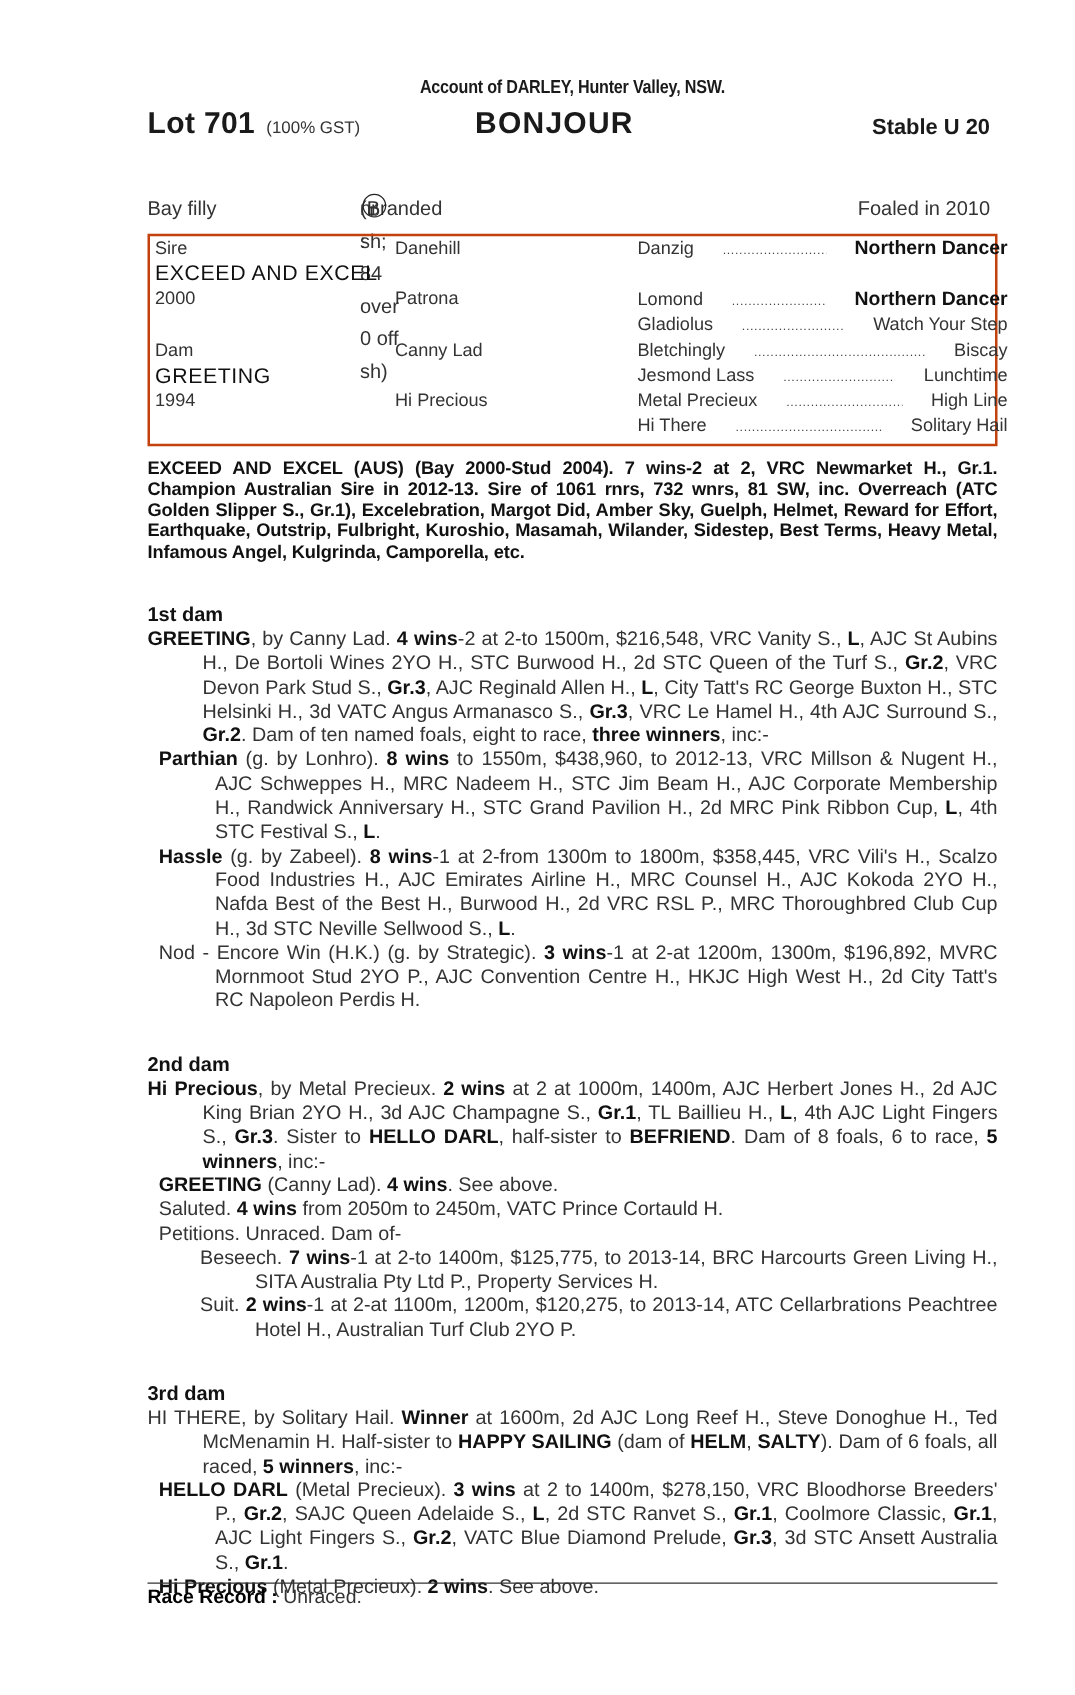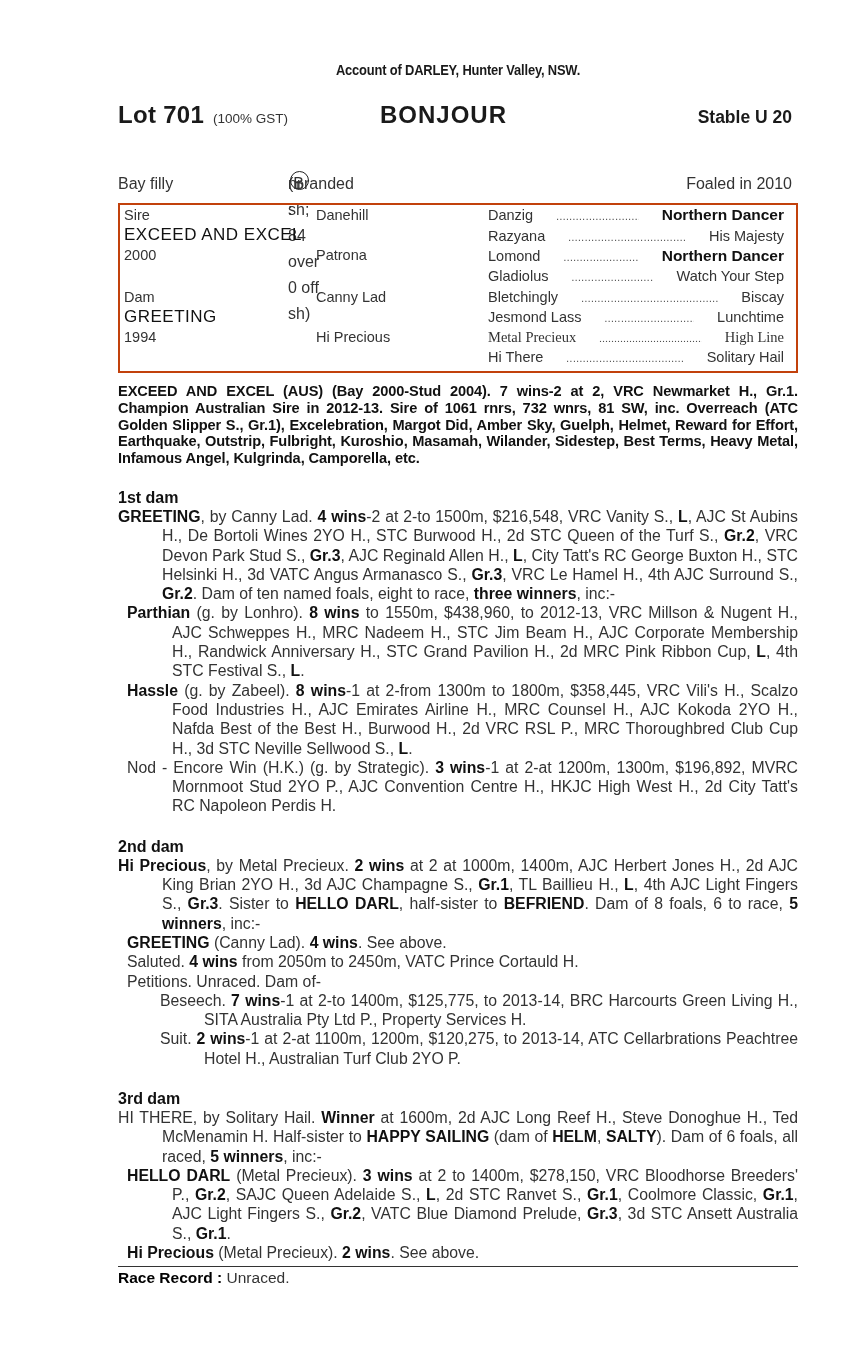--- a/index.html
+++ b/index.html
@@ -1,44 +1,44 @@
 <!DOCTYPE html>
 <html><head>
 <meta charset="utf-8">
 <style>
   html, body { margin: 0; padding: 0; background: #ffffff; }
   body { width: 860px; height: 1356px; position: relative; overflow: hidden; color: #1a1a1a;
          font-family: "Liberation Sans", sans-serif; }
   .page { position: absolute; left: 118px; top: 60px; width: 680px; }
   .account { text-align: center; font-family: "Liberation Sans", sans-serif; font-weight: bold;
              font-size: 15px; letter-spacing: -0.2px; transform: scaleX(0.86); height: 20px; line-height: 20px; }
-  .row1 { position: relative; height: 30px; margin-top: 20px; }
+  .row1 { position: relative; height: 30px; margin-top: 4px; }
   .lot { position: absolute; left: 0; top: 0; font-weight: 900; font-size: 24px; line-height: 30px; letter-spacing: 0.3px; }
   .gst { font-weight: normal; font-size: 13.5px; color: #333; letter-spacing: 0; margin-left: 2px; }
   .name { position: absolute; left: 262px; top: 0; font-weight: 900; font-size: 24px; line-height: 30px; letter-spacing: 1px; }
   .stable { position: absolute; right: 6px; top: 2px; font-weight: 900; font-size: 17.5px; line-height: 30px; }
   .row2 { position: relative; height: 26px; font-size: 16px; color: #333; margin-top: 41px; }
   .row2 span { position: absolute; top: 0; line-height: 26px; }
   .color { left: 0; }
   .brand { left: 170px; }
   .brand-d { display: inline-block; width: 17px; height: 17px; border: 1.2px solid #222; border-radius: 50%;
              font-family: "Liberation Serif", serif; font-size: 12px; line-height: 17px; text-align: center;
              vertical-align: 5px; margin: 0 2px; }
   .foaled { right: 6px; }
   .ped { margin-top: 6px; border: 2px solid #c2410c; border-left-width: 2px; height: 166px; position: relative; width: 676px; }
   .ped .c { position: absolute; font-size: 14.5px; color: #333; line-height: 20px; }
   .ped .big { font-weight: 400; font-size: 17px; color: #111; letter-spacing: 0.5px; }
-  .ped .gp { left: 368px; width: 296px; display: flex; font-size: 14.5px; gap: 23px; }
+  .ped .gp { left: 390px; width: 296px; display: flex; font-size: 14.5px; gap: 23px; }
   .ped .gp .l { white-space: nowrap; }
   .ped .gp .dots { flex: 1; overflow: hidden; white-space: nowrap; letter-spacing: 0.5px; color: #444; }
   .ped .gp .dots::before { content: "................................................................................................"; font-size: 10px; }
   .ped .gp .r { white-space: nowrap; }
   .ped .gp .r.bold { font-weight: 900; color: #111; font-size: 15.5px; }
   .sire-desc { margin-top: 10px; font-weight: 900; font-size: 14.6px; line-height: 16.8px; text-align: justify; color: #111; letter-spacing: -0.1px; }
-  .sec-h { font-weight: 900; font-size: 16px; margin-top: 22px; line-height: 18px; color: #111; }
+  .sec-h { font-weight: 900; font-size: 16px; margin-top: 33px; line-height: 18px; color: #111; }
   .p { font-size: 15.8px; line-height: 19.3px; text-align: justify; color: #333; }
   .p b { font-weight: 900; color: #111; }
   .hang0 { padding-left: 44px; text-indent: -44px; }
   .hang1 { padding-left: 54px; text-indent: -45px; }
   .hang2 { padding-left: 86px; text-indent: -44px; }
   .footer { position: absolute; left: 0; width: 680px; top: 1206px; border-top: 1.5px solid #333; padding-top: 2px; font-size: 15.5px; color: #333; }
   .footer b { font-weight: 900; color: #000000; }
 </style>
 </head>
 <body>
@@ -76,46 +76,41 @@
     <div class="c" style="left:196px;top:0px;">Danehill</div>
     <div class="c" style="left:196px;top:40px;">Patrona</div>
     <div class="c" style="left:196px;top:82px;">Canny Lad</div>
     <div class="c" style="left:196px;top:122px;">Hi Precious</div>
 
     <div class="c gp" style="top:0px;">
       <span class="l">Danzig</span>
         <span class="dots"></span>
         <span class="r bold">Northern Dancer</span>
     </div>
-    <div class="c gp" style="top:21px;">
-      <span class="l">Razyana</span>
-        <span class="dots"></span>
-        <span class="r">His Majesty</span>
-    </div>
     <div class="c gp" style="top:41px;">
       <span class="l">Lomond</span>
         <span class="dots"></span>
         <span class="r bold">Northern Dancer</span>
     </div>
     <div class="c gp" style="top:61px;">
       <span class="l">Gladiolus</span>
         <span class="dots"></span>
         <span class="r">Watch Your Step</span>
     </div>
     <div class="c gp" style="top:102px;">
       <span class="l">Jesmond Lass</span>
         <span class="dots"></span>
         <span class="r">Lunchtime</span>
     </div>
     <div class="c gp" style="top:82px;">
       <span class="l">Bletchingly</span>
         <span class="dots"></span>
         <span class="r">Biscay</span>
     </div>
-    <div class="c gp" style="top:122px;font-family:Liberation Serif, serif;">
+    <div class="c gp" style="top:122px;">
       <span class="l">Metal Precieux</span>
         <span class="dots"></span>
         <span class="r">High Line</span>
     </div>
     <div class="c gp" style="top:142px;">
       <span class="l">Hi There</span>
         <span class="dots"></span>
         <span class="r">Solitary Hail</span>
     </div>
   </div>

